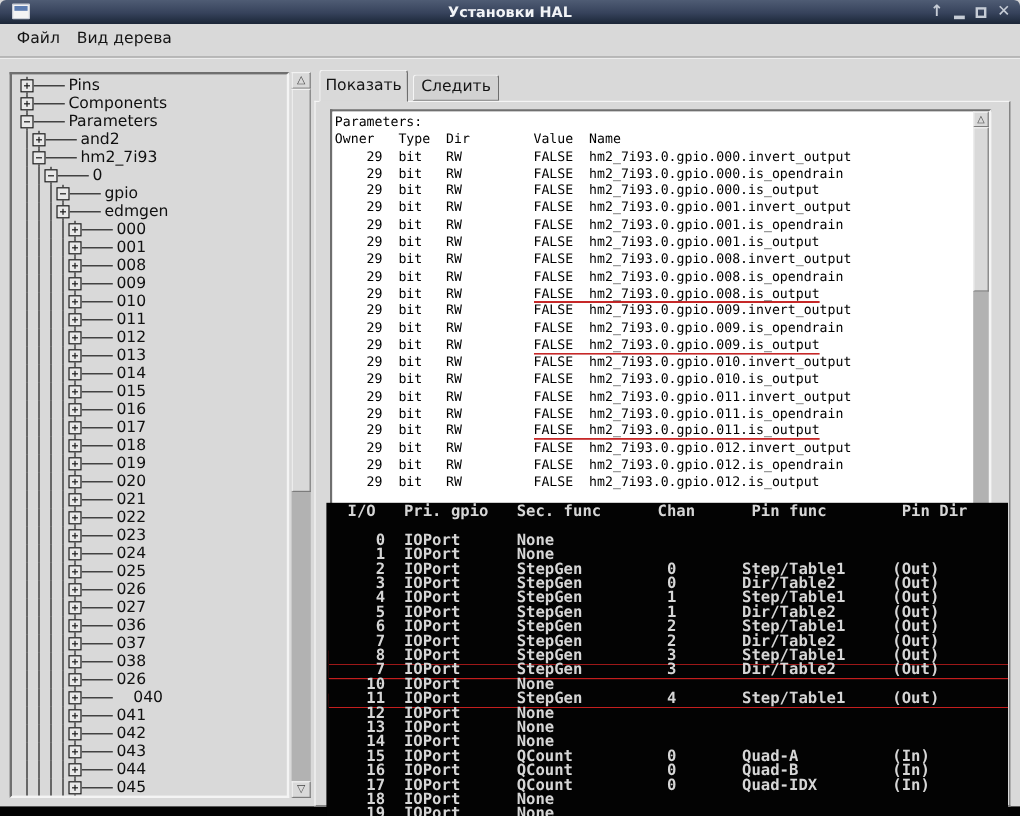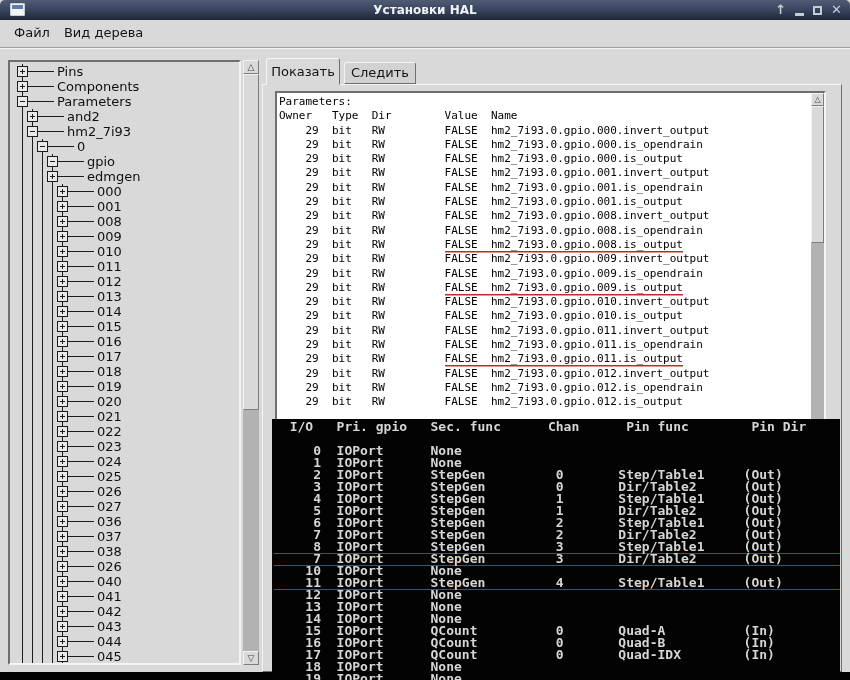--- a/index.html
+++ b/index.html
@@ -535,21 +535,21 @@
           <div class="vl" style="left: 12px;"></div>
           <div class="vl" style="left: 22px;"></div>
           <div class="vl" style="left: 32px;"></div>
           <div class="vl" style="left: 42px;"></div>
           <div class="vl" style="left: 52px;"></div>
           <div class="hl" style="left: 58px; width: 26px;"></div>
           <div class="exp" style="left: 47px;">
             <i class="ph"></i>
             <i class="pv"></i>
           </div>
-          <div class="lbl" style="left: 87px;">040</div>
+          <div class="lbl" style="left: 101px;">040</div>
         </div>
         <div class="tree-row">
           <div class="vl" style="left: 12px;"></div>
           <div class="vl" style="left: 22px;"></div>
           <div class="vl" style="left: 32px;"></div>
           <div class="vl" style="left: 42px;"></div>
           <div class="vl" style="left: 52px;"></div>
           <div class="hl" style="left: 58px; width: 26px;"></div>
           <div class="exp" style="left: 47px;">
             <i class="ph"></i>

